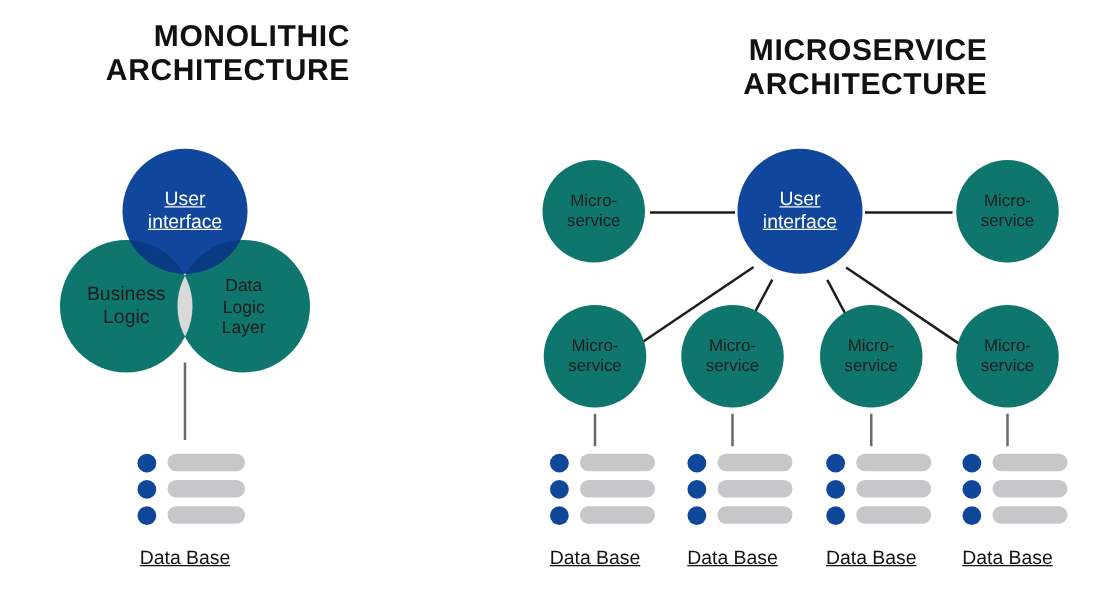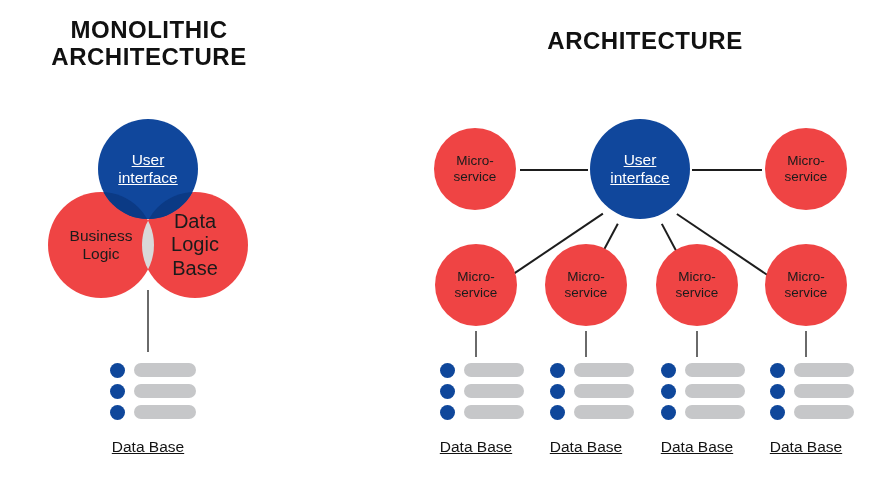--- a/index.html
+++ b/index.html
@@ -10,21 +10,21 @@
     font-family:"Liberation Sans","DejaVu Sans",sans-serif;
     overflow:hidden;
     position:relative;
     -webkit-font-smoothing:antialiased;
   }
   #stage{position:absolute;left:0;top:0;width:889px;height:478px;}
 
   
   .panel-title{
     position:absolute;
-    text-align:center;
+    text-align:right;
     font-weight:bold;
     color:#111111;
     letter-spacing:0.5px;
     line-height:1.14;
     font-size:24px;
     text-transform:uppercase;
   }
   .panel-title .l1,.panel-title .l2{display:block;white-space:nowrap;}
 
   #title-mono{left:18px;top:16px;width:262px;}
@@ -38,21 +38,21 @@
     align-items:center;
     justify-content:center;
     text-align:center;
     box-sizing:border-box;
   }
   .circ .lbl{
     display:block;
     line-height:1.18;
     pointer-events:none;
   }
-  .grey{background:#ef4444;color:#1b1b1b;}
+  .grey{background:#0f766e;color:#1b1b1b;}
   .blue{background:#10479c;color:#ffffff;text-decoration:underline;}
 
   
   .line{position:absolute;background:#3f3f3f;}
   .vline{width:2px;}
   .hline{height:1.5px;background:#1d1d1d;}
   .dline{height:1.6px;background:#1d1d1d;transform-origin:0 50%;}
 
   
   .db{position:absolute;width:92px;}
@@ -92,25 +92,25 @@
     <span class="l2">ARCHITECTURE</span>
   </div>
 
   <div class="circ grey" id="mono-business" style="left:48px;top:192px;width:106px;height:106px;font-size:15.5px;">
     <span class="lbl">
       <span>Business</span><br>
       <span>Logic</span>
     </span>
   </div>
 
-  <div class="circ grey" id="mono-dal" style="left:142px;top:192px;width:106px;height:106px;font-size:20px;text-align:center;">
+  <div class="circ grey" id="mono-dal" style="left:142px;top:192px;width:106px;height:106px;font-size:14px;text-align:center;">
     <span class="lbl">
       <span>Data</span><br>
       <span>Logic</span><br>
-      <span>Base</span>
+      <span>Layer</span>
     </span>
   </div>
 
   <svg style="position:absolute;left:48px;top:192px;width:200px;height:106px;pointer-events:none;">
     <defs>
       <clipPath id="clipA">
           <circle cx="53" cy="53" r="53"></circle>
         </clipPath>
     </defs>
     <circle cx="147" cy="53" r="53" fill="#d9d9d9" clip-path="url(#clipA)"></circle>
@@ -147,20 +147,21 @@
       <span class="bar"></span>
     </div>
     <div class="row">
       <span class="dot"></span>
       <span class="bar"></span>
     </div>
   </div>
   <div class="db-label" style="left:88px;top:438px;width:120px;">Data Base</div>
 
   <div class="panel-title" id="title-micro">
+    <span class="l1">MICROSERVICE</span>
     <span class="l2">ARCHITECTURE</span>
   </div>
 
   <div class="line hline" style="left:520px;top:169px;width:68px;"></div>
   <div class="line hline" style="left:692px;top:169px;width:70px;"></div>
 
   <div class="line dline" style="left:603px;top:213px;width:110px;transform:rotate(146deg);"></div>
   <div class="line dline" style="left:618px;top:223px;width:40px;transform:rotate(118deg);"></div>
   <div class="line dline" style="left:662px;top:223px;width:40px;transform:rotate(62deg);"></div>
   <div class="line dline" style="left:677px;top:213px;width:110px;transform:rotate(34deg);"></div>

